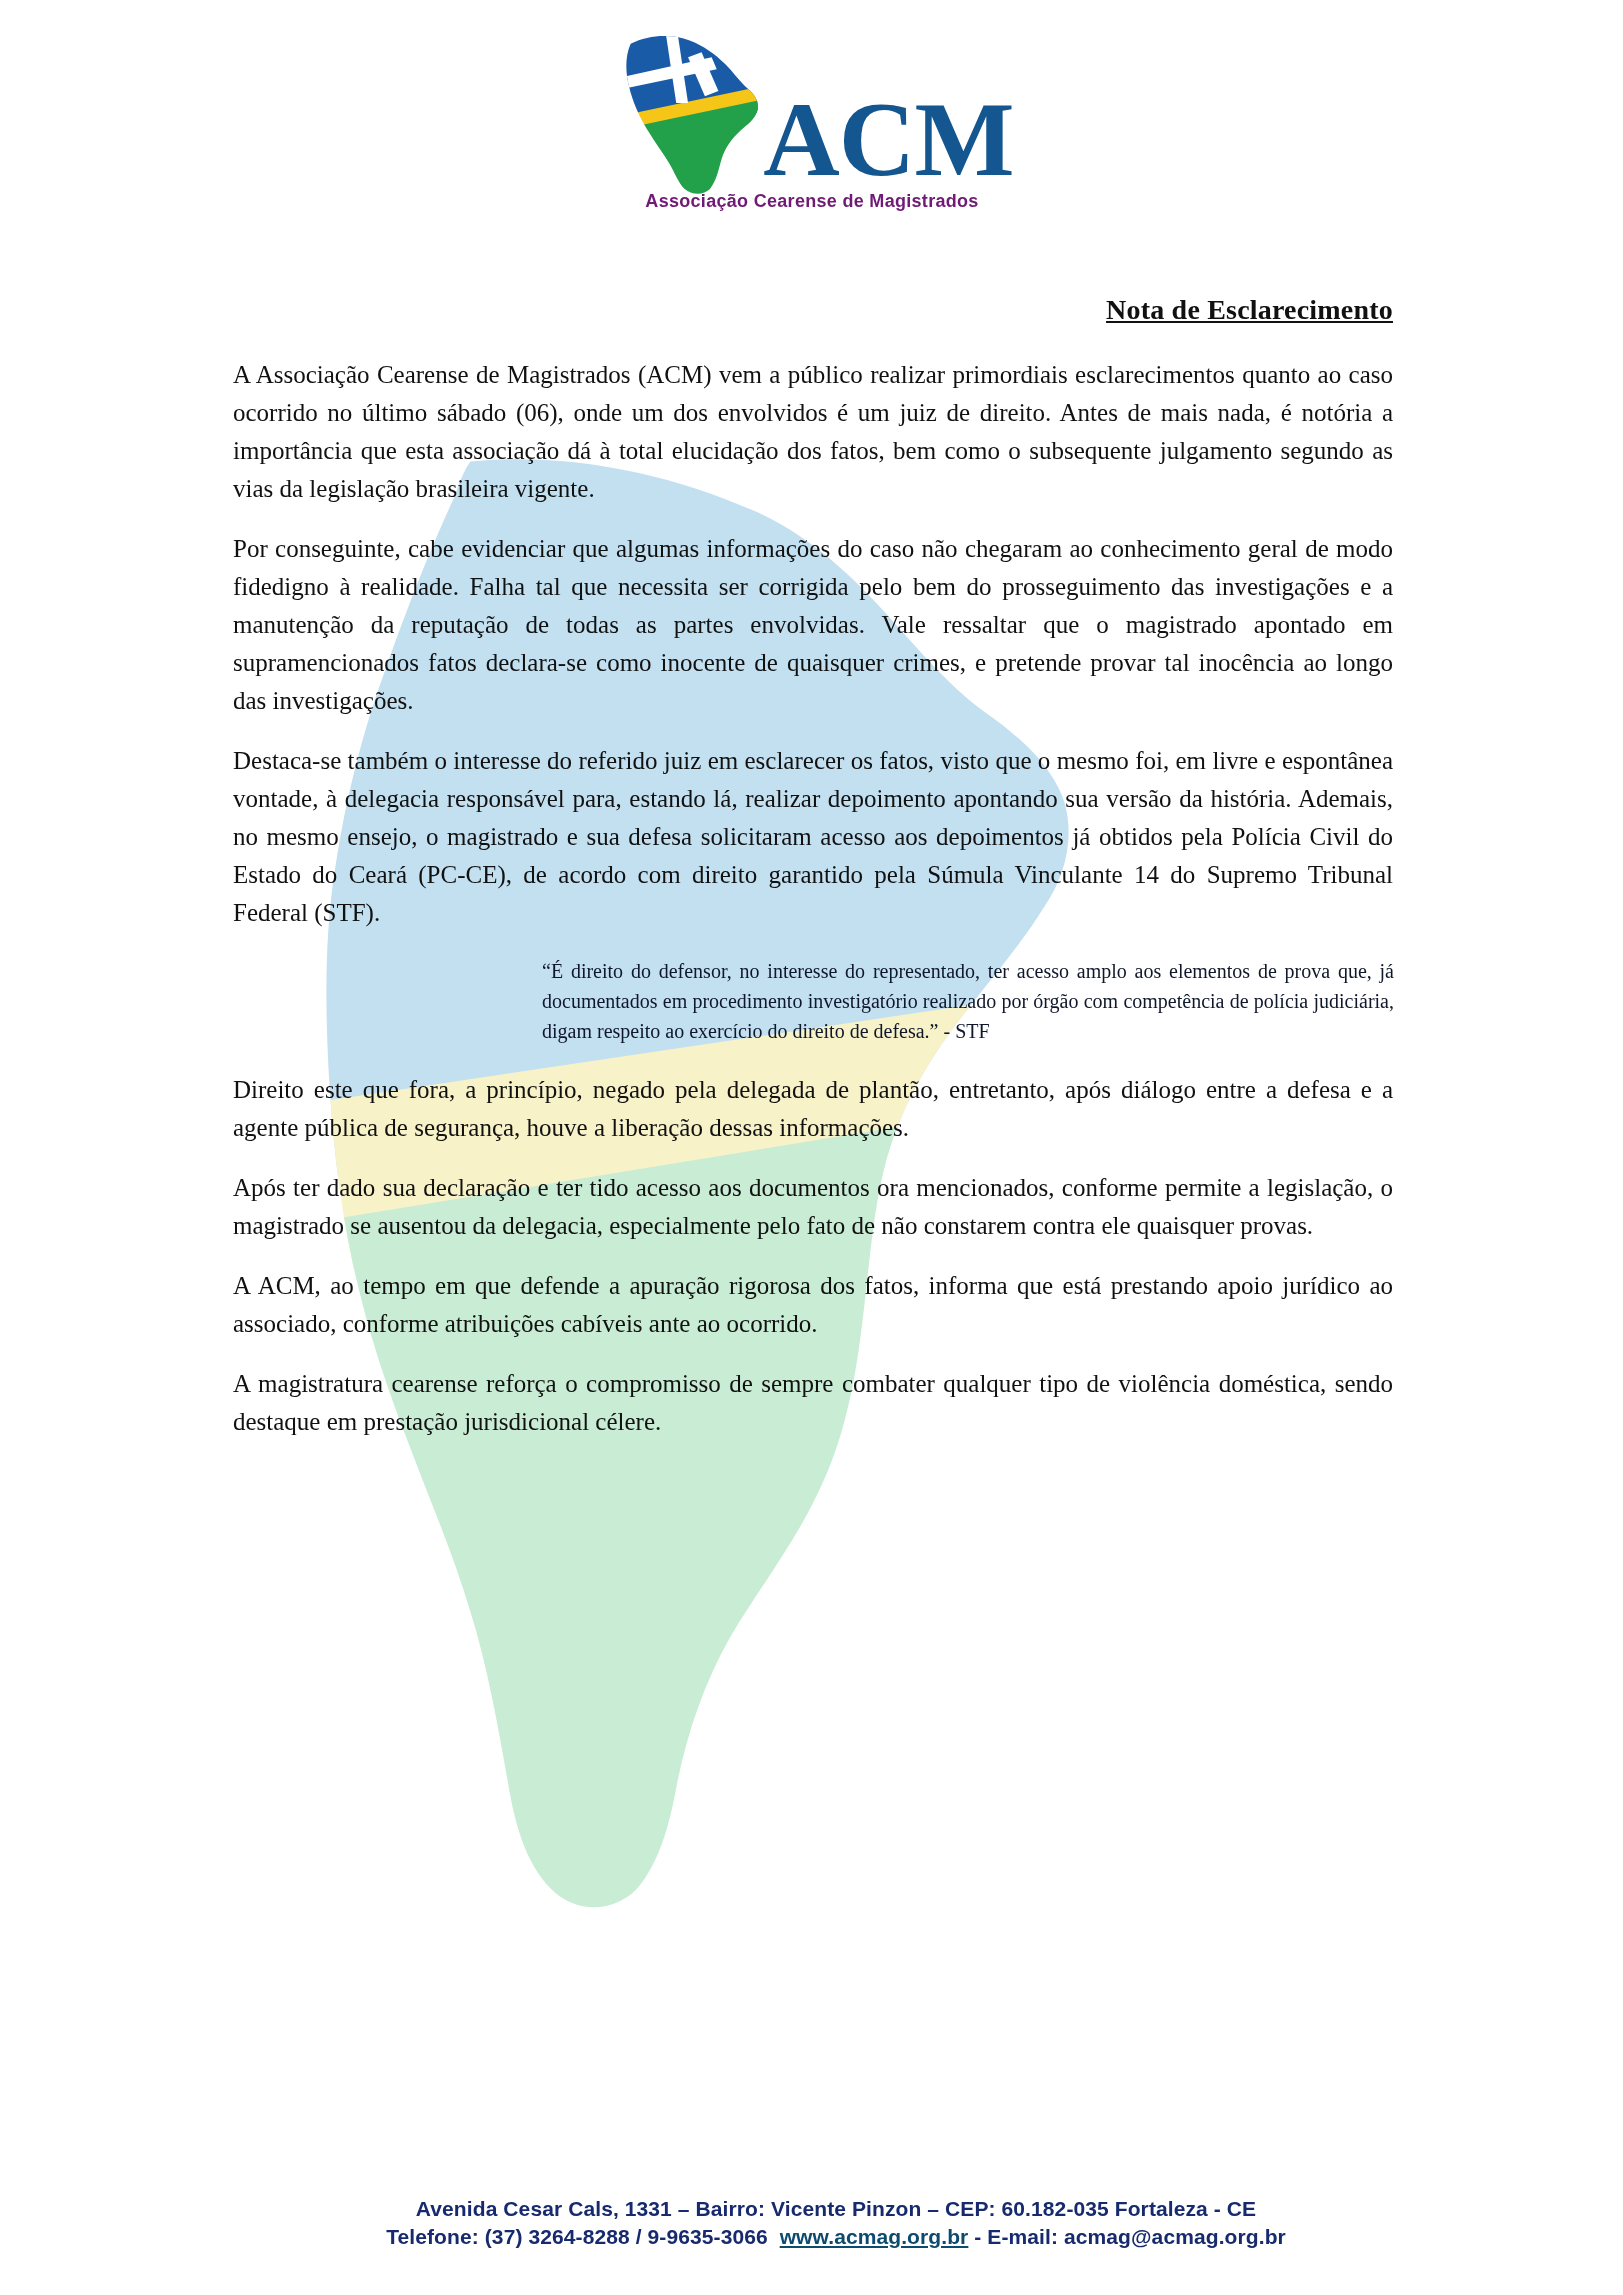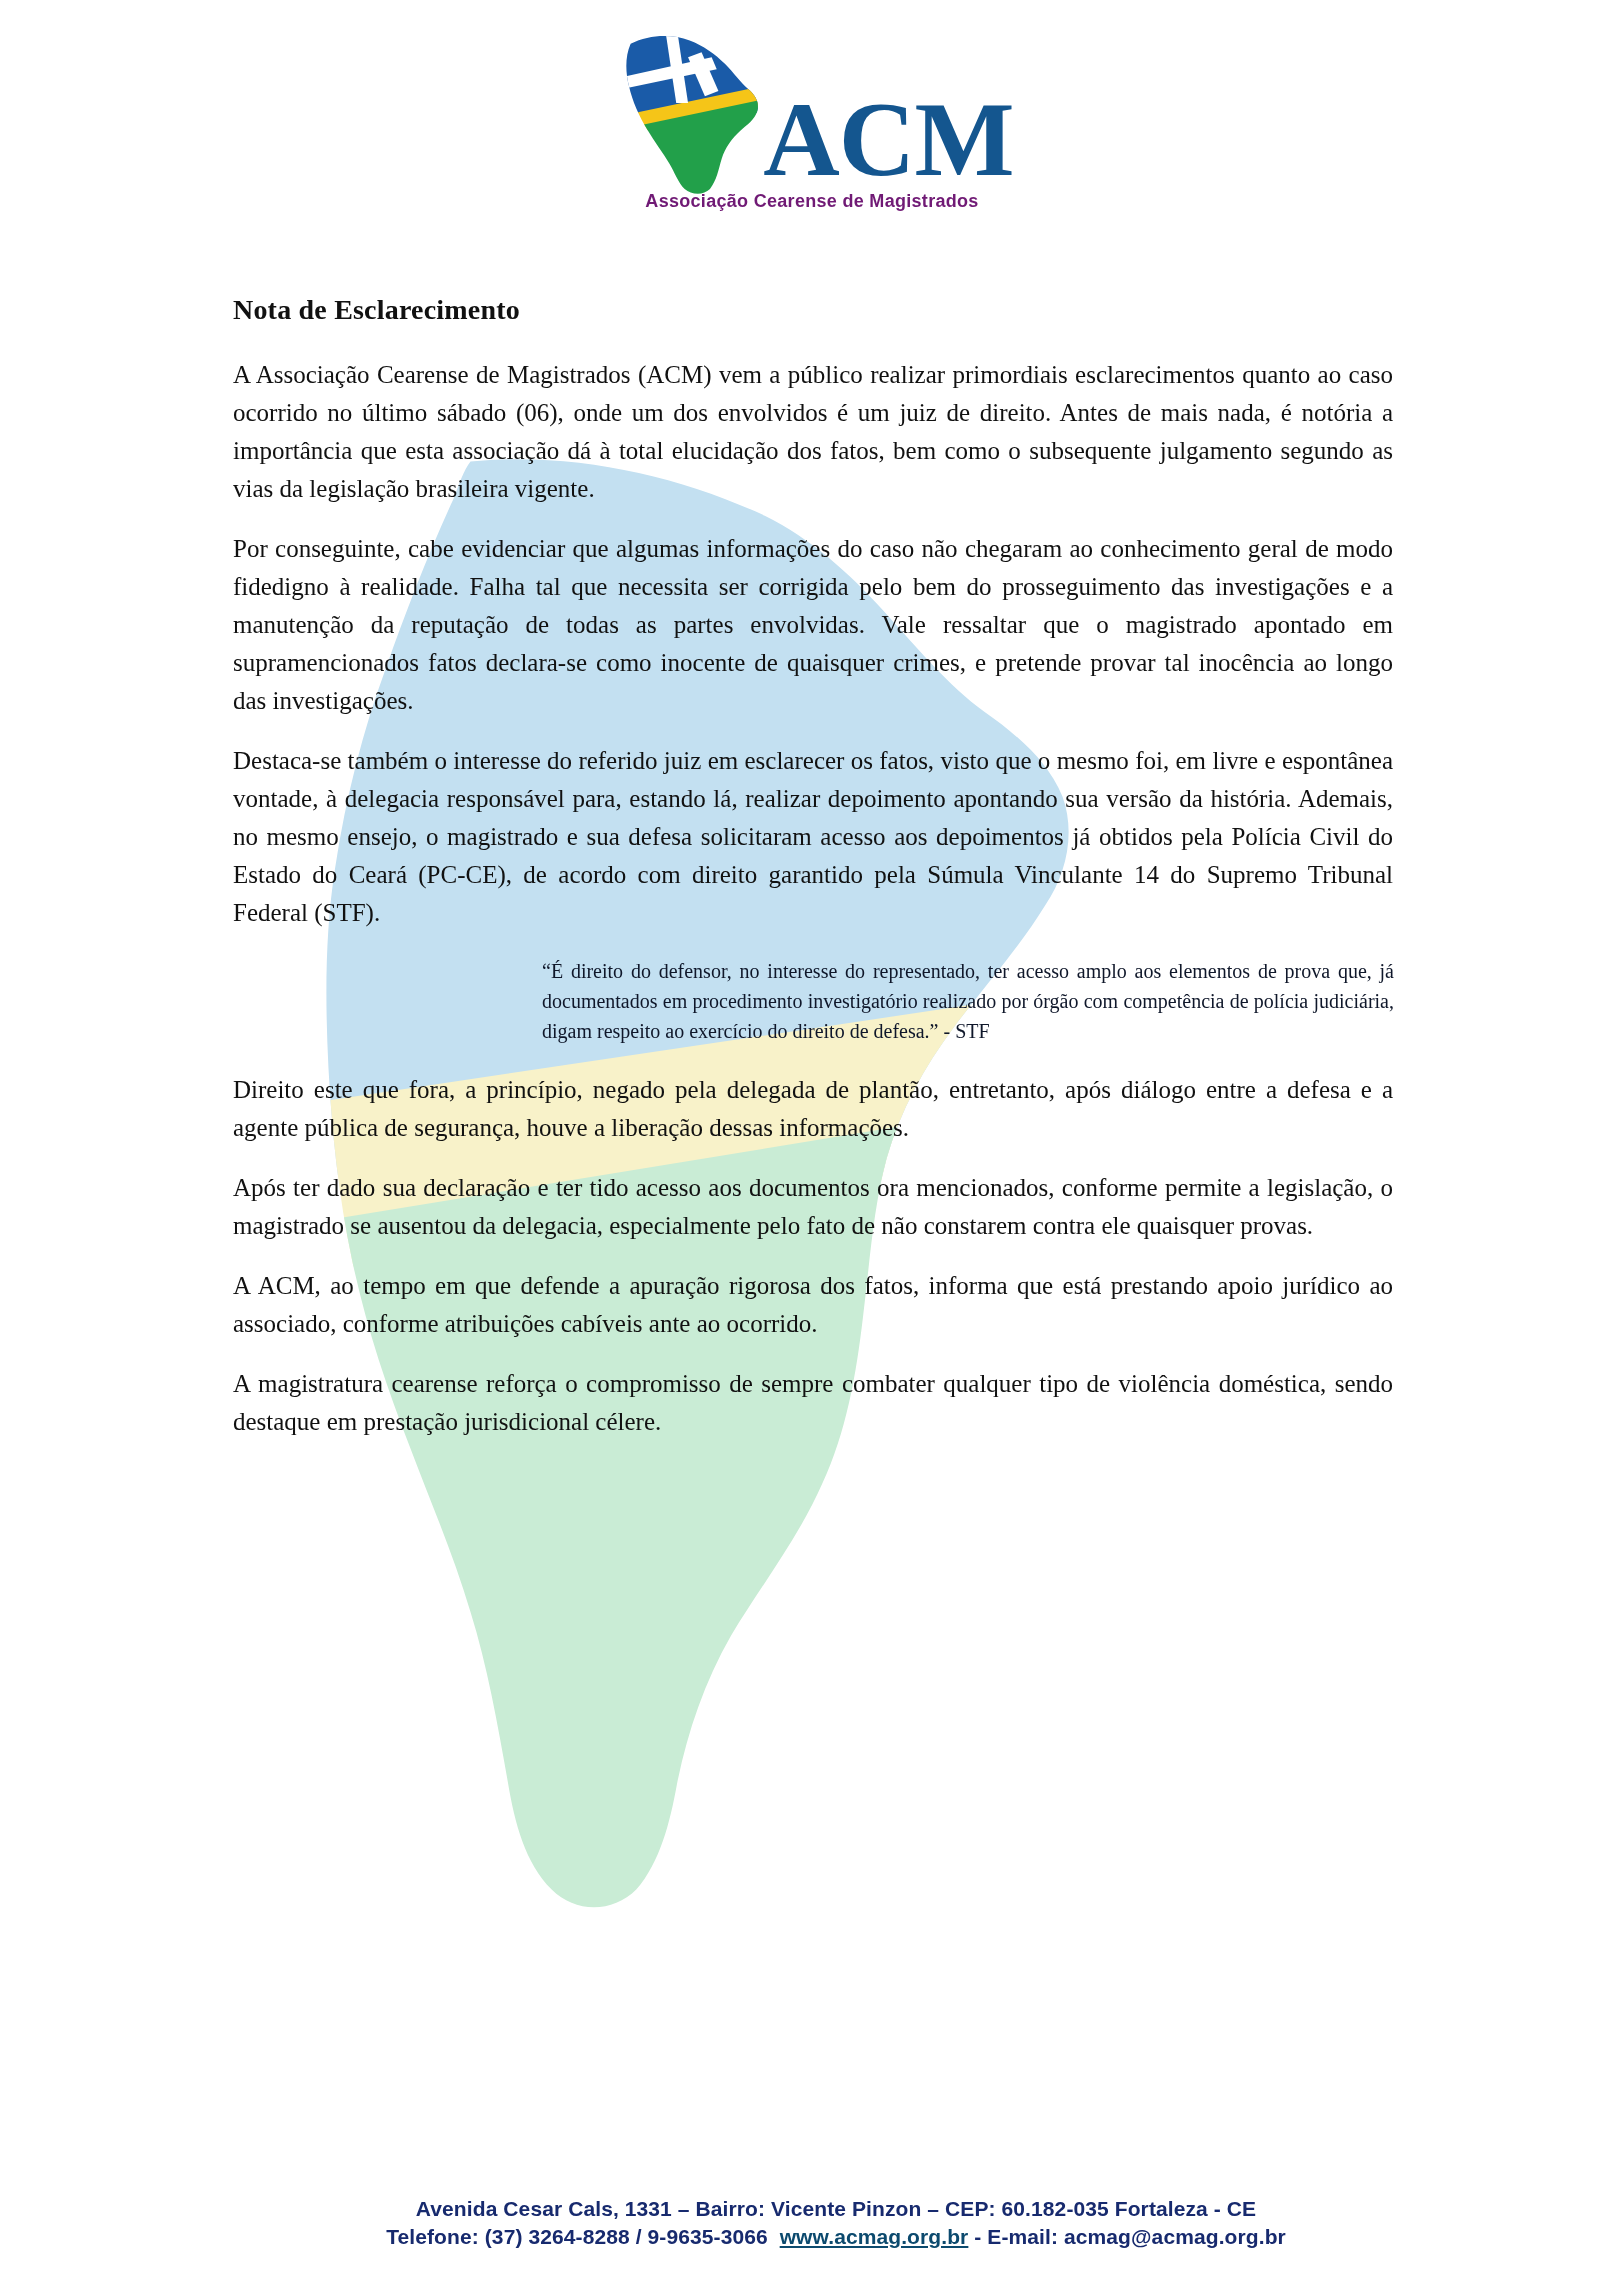--- a/index.html
+++ b/index.html
@@ -78,26 +78,27 @@
 
   
   .doc {
     position: absolute;
     left: 233px;
     top: 293px;
     width: 1160px;
     z-index: 2;
   }
   .doc-title {
-    text-align: left;
+    text-align: right;
     font-size: 28px;
     font-weight: 700;
     line-height: 1.2;
     margin: 0 0 29px 0;
     letter-spacing: 0.2px;
+    text-decoration: underline;
   }
   .para {
     text-align: justify;
     text-justify: inter-word;
     font-size: 25px;
     line-height: 38px;
     margin: 0 0 22px 0;
     hyphens: none;
   }
   .para:last-child { margin-bottom: 16px; }

